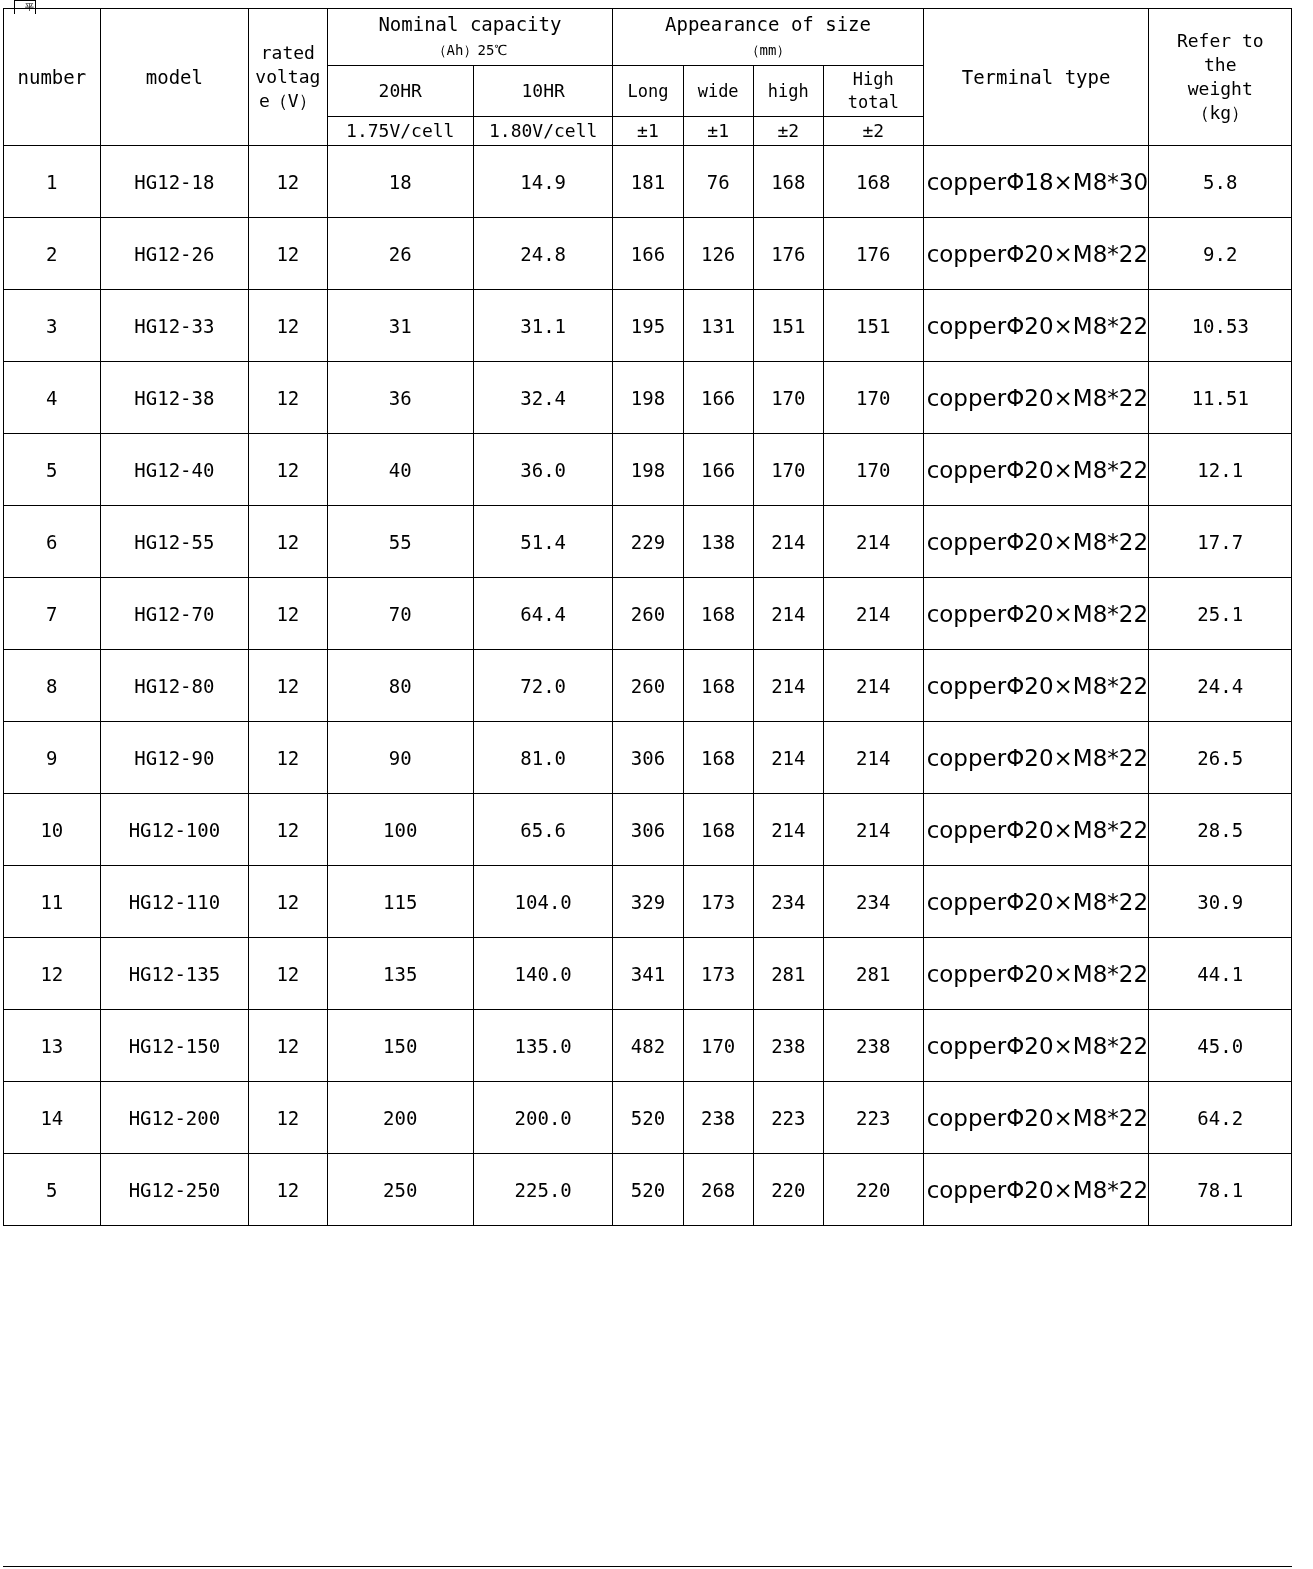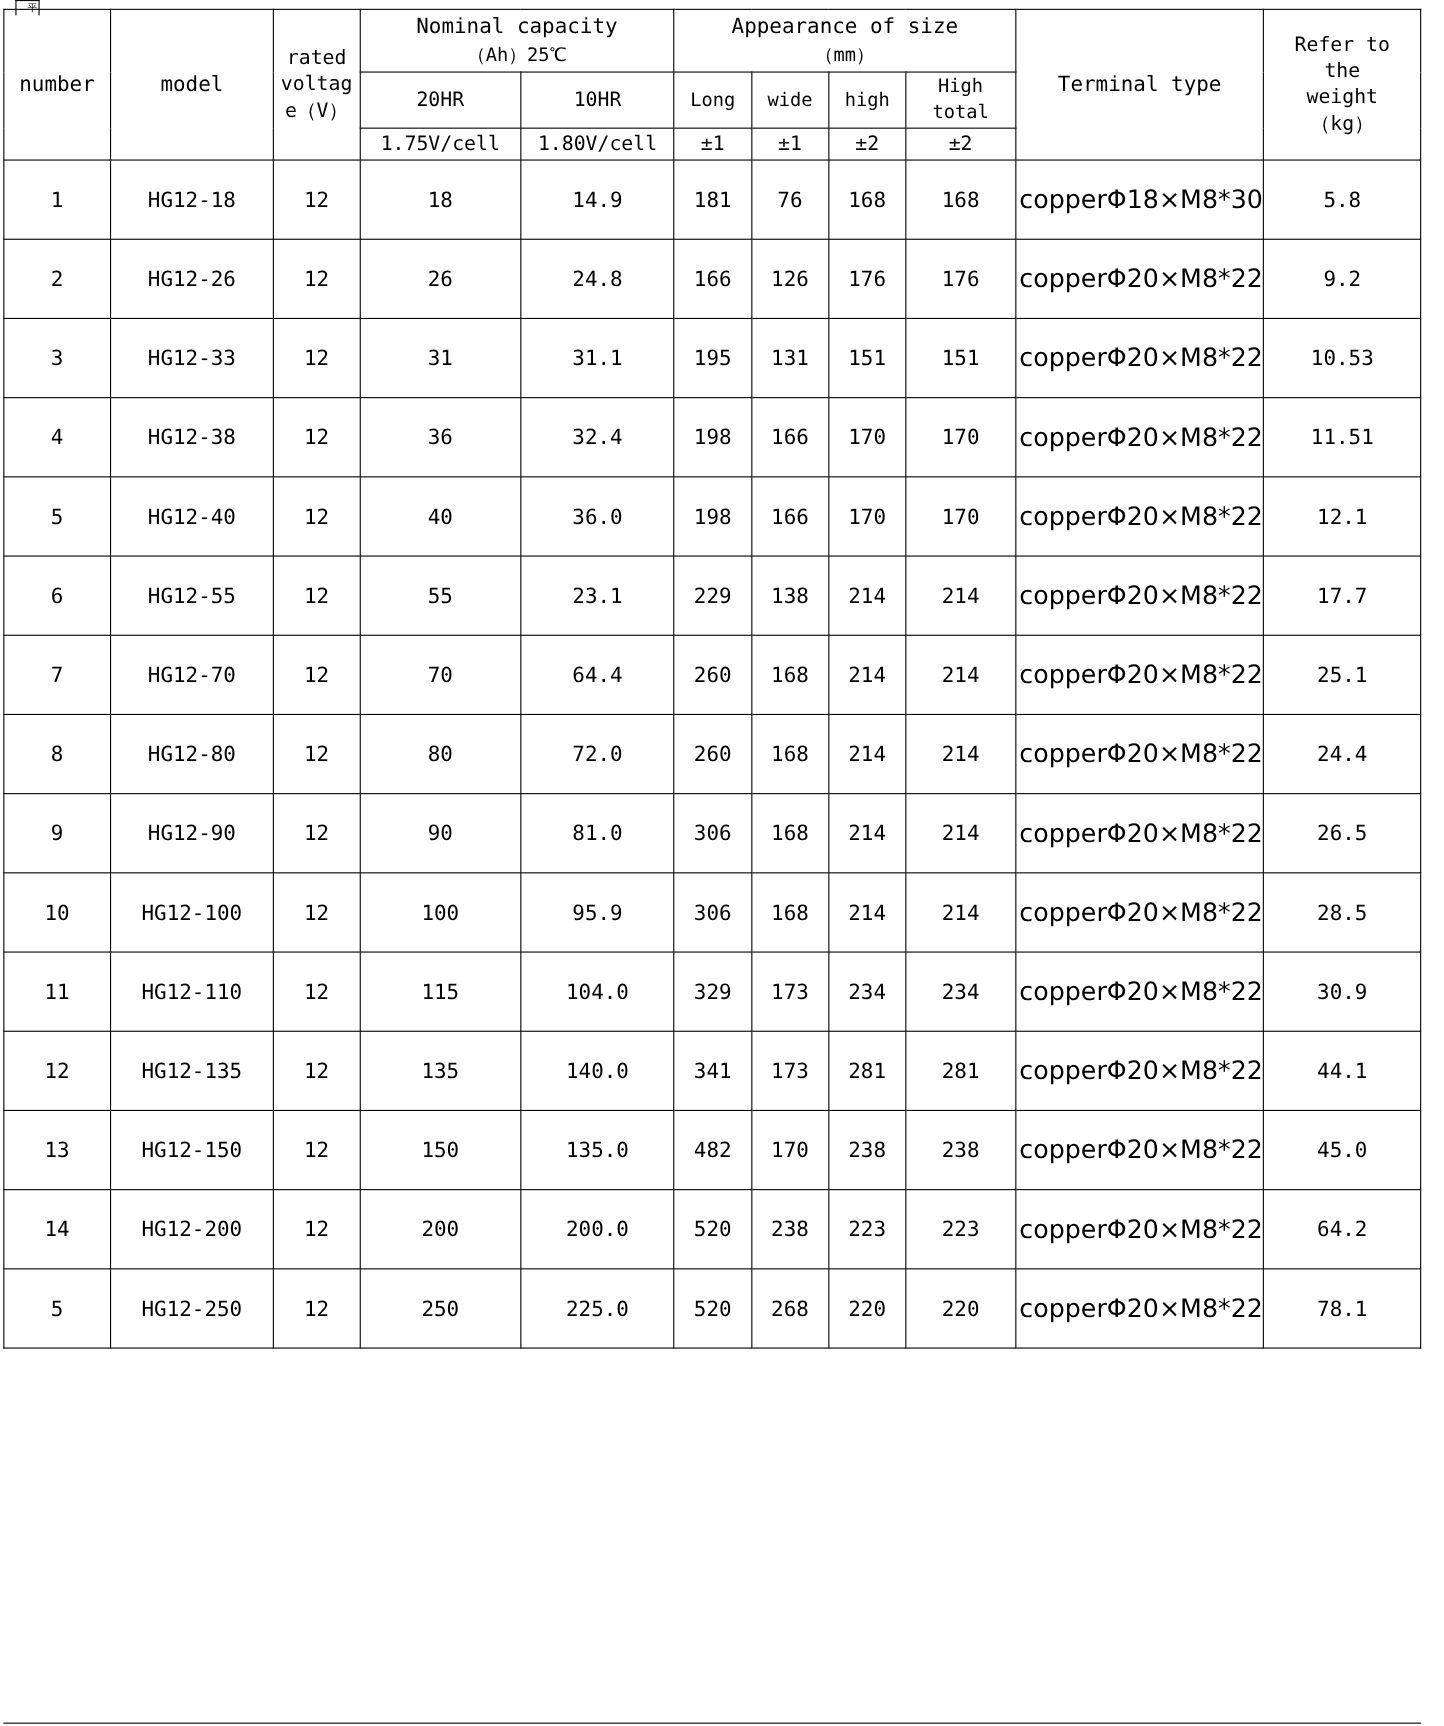--- a/index.html
+++ b/index.html
@@ -80,21 +80,21 @@
     line-height: 24px;
     font-weight: bold;
     font-family: "DejaVu Sans", sans-serif;
   }
   .nowrap { white-space: nowrap; }
   .cap-head {
     padding-top: 4px;
     padding-bottom: 4px;
   }
   .cap-head .line1 { display: block; }
-  .cap-head .line2 { display: block; font-size: 17px; text-align: center; }
+  .cap-head .line2 { display: block; font-size: 14px; text-align: center; }
   .stack { display: block; }
   .stack .s1 { display: block; }
   .bottom-rule {
     position: absolute;
     left: 3px;
     bottom: 2px;
     width: 1289px;
     height: 0;
     border-bottom: 1px solid #000000;
   }
@@ -235,21 +235,21 @@
         <td class="cell">170</td>
         <td class="cell">170</td>
         <td class="cell cell-term nowrap">copperΦ20×M8*22</td>
         <td class="cell">12.1</td>
       </tr>
       <tr>
         <td class="cell">6</td>
         <td class="cell">HG12-55</td>
         <td class="cell">12</td>
         <td class="cell">55</td>
-        <td class="cell">23.1</td>
+        <td class="cell">51.4</td>
         <td class="cell">229</td>
         <td class="cell">138</td>
         <td class="cell">214</td>
         <td class="cell">214</td>
         <td class="cell cell-term nowrap">copperΦ20×M8*22</td>
         <td class="cell">17.7</td>
       </tr>
       <tr>
         <td class="cell">7</td>
         <td class="cell">HG12-70</td>
@@ -287,21 +287,21 @@
         <td class="cell">214</td>
         <td class="cell">214</td>
         <td class="cell cell-term nowrap">copperΦ20×M8*22</td>
         <td class="cell">26.5</td>
       </tr>
       <tr>
         <td class="cell">10</td>
         <td class="cell">HG12-100</td>
         <td class="cell">12</td>
         <td class="cell">100</td>
-        <td class="cell">95.9</td>
+        <td class="cell">65.6</td>
         <td class="cell">306</td>
         <td class="cell">168</td>
         <td class="cell">214</td>
         <td class="cell">214</td>
         <td class="cell cell-term nowrap">copperΦ20×M8*22</td>
         <td class="cell">28.5</td>
       </tr>
       <tr>
         <td class="cell">11</td>
         <td class="cell">HG12-110</td>

